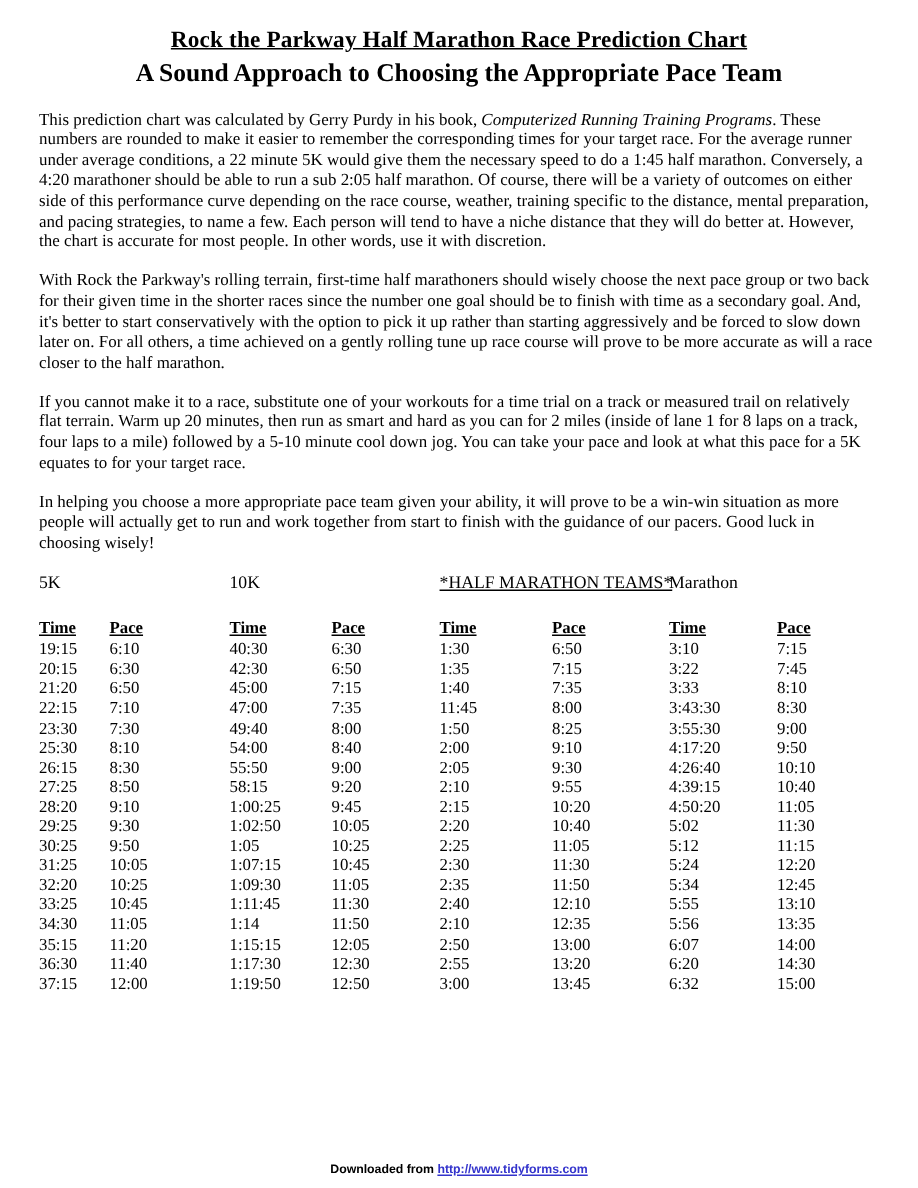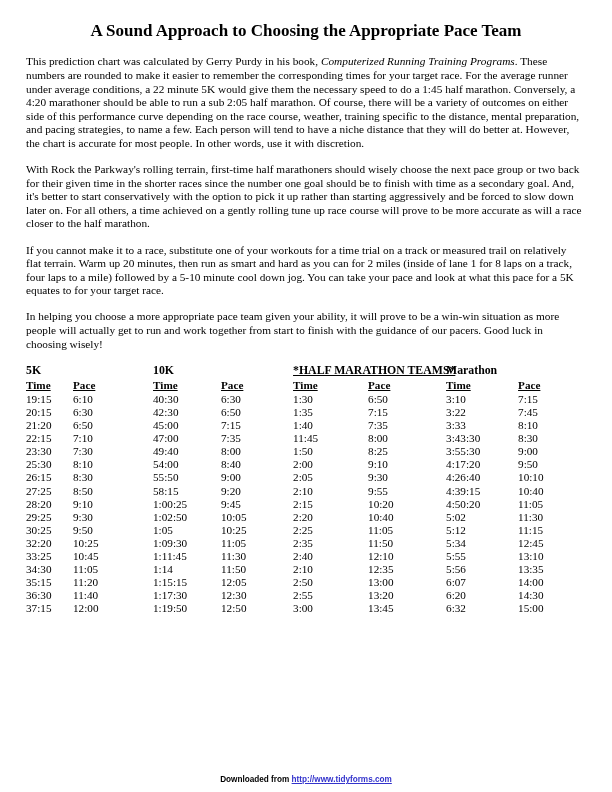--- a/index.html
+++ b/index.html
@@ -85,21 +85,21 @@
   col.c1 { width: 80px; }   
   col.c2 { width: 68px; }   
   col.c3 { width: 72px; }   
   col.c4 { width: 75px; }   
   col.c5 { width: 78px; }   
   col.c6 { width: 72px; }   
   col.c7 { width: 68px; }   
 
   
   tr.group-row td {
-    font-weight: bold;
+    font-weight: normal;
     font-size: 11.8px;
     padding-bottom: 2px;
   }
   td.group-half {
     text-align: center;
     text-decoration: underline;
     white-space: nowrap;
   }
   td.group-mara {
     text-align: left;
@@ -108,20 +108,21 @@
 
   
   tr.sub-row td {
     font-weight: bold;
     font-size: 11.2px;
     padding-bottom: 1px;
   }
   tr.sub-row td span.hdr {
     text-decoration: underline;
     display: inline-block;
+    margin-top: 16px;
   }
 
   
   tr.data-row td {
     font-size: 11.2px;
     line-height: 13.1px;
     white-space: nowrap;
   }
   td.hm-time {
     font-weight: bold;
@@ -151,20 +152,21 @@
     text-decoration: underline;
     font-weight: bold;
   }
 </style>
 </head>
 <body>
 
 <div class="page">
 
   <div class="title-block">
+    <h1 class="main-title">Rock the Parkway Half Marathon Race Prediction Chart</h1>
     <h2 class="sub-title">A Sound Approach to Choosing the Appropriate Pace Team</h2>
   </div>
 
   <div class="body-text">
     <p class="para"><span>This prediction chart was calculated by Gerry Purdy in his book, </span><em>Computerized Running Training Programs</em><span>. These numbers are rounded to make it easier to remember the corresponding times for your target race. For the average runner under average conditions, a 22 minute 5K would give them the necessary speed to do a 1:45 half marathon. Conversely, a 4:20 marathoner should be able to run a sub 2:05 half marathon. Of course, there will be a variety of outcomes on either side of this performance curve depending on the race course, weather, training specific to the distance, mental preparation, and pacing strategies, to name a few. Each person will tend to have a niche distance that they will do better at. However, the chart is accurate for most people. In other words, use it with discretion.</span></p>
     <p class="para">With Rock the Parkway's rolling terrain, first-time half marathoners should wisely choose the next pace group or two back for their given time in the shorter races since the number one goal should be to finish with time as a secondary goal. And, it's better to start conservatively with the option to pick it up rather than starting aggressively and be forced to slow down later on. For all others, a time achieved on a gently rolling tune up race course will prove to be more accurate as will a race closer to the half marathon.</p>
     <p class="para">If you cannot make it to a race, substitute one of your workouts for a time trial on a track or measured trail on relatively flat terrain. Warm up 20 minutes, then run as smart and hard as you can for 2 miles (inside of lane 1 for 8 laps on a track, four laps to a mile) followed by a 5-10 minute cool down jog. You can take your pace and look at what this pace for a 5K equates to for your target race.</p>
     <p class="para">In helping you choose a more appropriate pace team given your ability, it will prove to be a win-win situation as more people will actually get to run and work together from start to finish with the guidance of our pacers. Good luck in choosing wisely!</p>
   </div>
 
@@ -303,20 +305,30 @@
             <td class="">30:25</td>
             <td class="c1i">9:50</td>
             <td class="">1:05</td>
             <td class="c3i">10:25</td>
             <td class="c4i hm-time">2:25</td>
             <td class="c5i">11:05</td>
             <td class="">5:12</td>
             <td class="c7i">11:15</td>
           </tr>
           <tr class="data-row">
+            <td class="">31:25</td>
+            <td class="c1i">10:05</td>
+            <td class="">1:07:15</td>
+            <td class="c3i">10:45</td>
+            <td class="c4i hm-time">2:30</td>
+            <td class="c5i">11:30</td>
+            <td class="">5:24</td>
+            <td class="c7i">12:20</td>
+          </tr>
+          <tr class="data-row">
             <td class="">32:20</td>
             <td class="c1i">10:25</td>
             <td class="">1:09:30</td>
             <td class="c3i">11:05</td>
             <td class="c4i hm-time">2:35</td>
             <td class="c5i">11:50</td>
             <td class="">5:34</td>
             <td class="c7i">12:45</td>
           </tr>
           <tr class="data-row">

